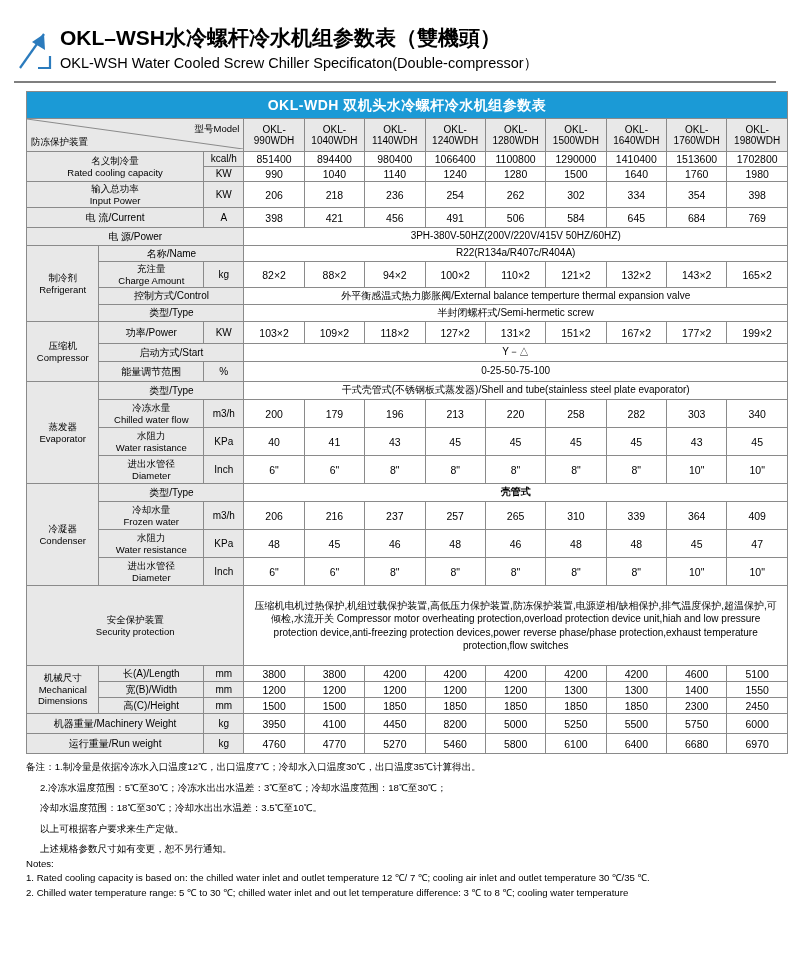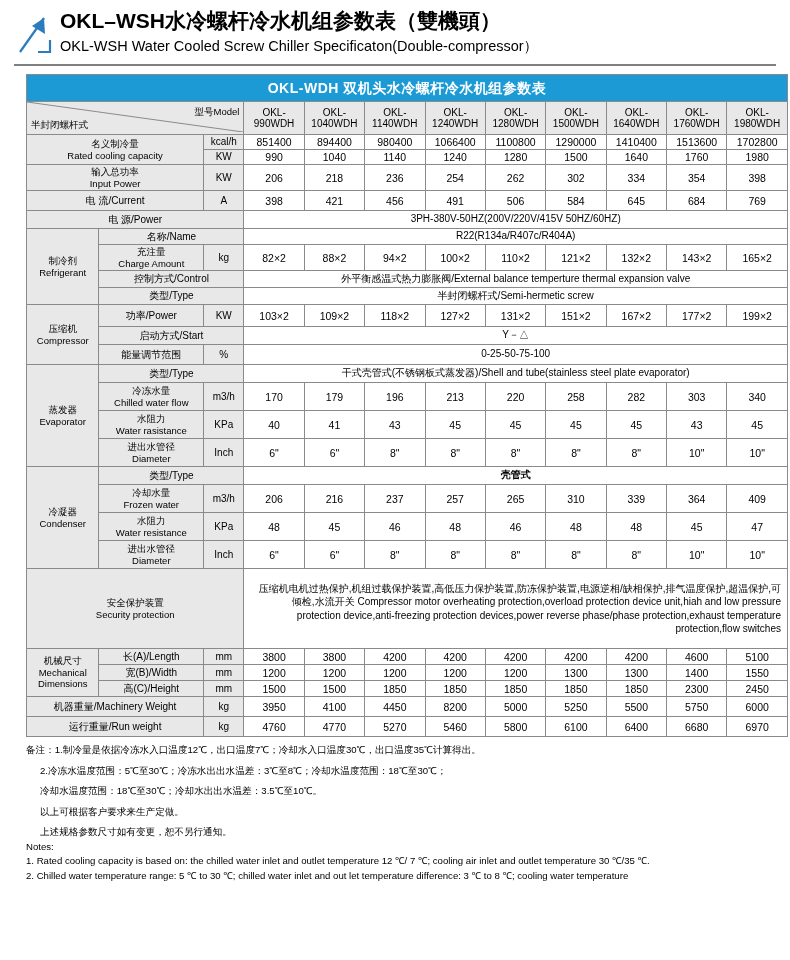--- a/index.html
+++ b/index.html
@@ -6,21 +6,21 @@
   body{
     width:790px;height:960px;
     background:#ffffff;
     font-family:"Liberation Sans", sans-serif;
     color:#000;
     -webkit-font-smoothing:antialiased;
   }
   .page{position:relative;width:790px;height:960px;overflow:hidden;}
 
   
-  .header{display:flex;align-items:flex-end;padding:8px 0 6px 14px;}
+  .header{display:flex;align-items:center;padding:25px 0 6px 14px;}
   .logo{width:42px;height:44px;flex:0 0 42px;position:relative;margin-top:2px;}
   .logo svg{display:block;}
   .titles{margin-left:4px;}
   .title-cn{font-size:21px;font-weight:bold;letter-spacing:0px;line-height:26px;}
   .title-en{font-size:14.5px;line-height:20px;margin-top:2px;}
   .hr{height:2px;background:#7f7f7f;margin:2px 14px 0 14px;}
 
   
   .tbl-wrap{padding:8px 14px 0 14px;}
   table{border-collapse:collapse;width:762px;table-layout:fixed;margin-left:12px;}
@@ -30,21 +30,21 @@
   .lbl{font-size:10px;line-height:12px;}
   .lbl2{font-size:9.5px;line-height:11.5px;}
   .unit{font-size:10px;}
   .num{font-size:10.5px;}
   .modelhead{font-size:10px;line-height:11.5px;font-weight:normal;}
   .diag{position:relative;height:30px;}
   .diag .tl{position:absolute;left:4px;bottom:3px;font-size:9.5px;}
   .diag .br{position:absolute;right:4px;top:4px;font-size:9.5px;}
   .diag svg{position:absolute;left:0;top:0;}
   .sec{font-size:10px;line-height:12.5px;}
-  .security{text-align:right;padding:4px 6px;font-size:10px;line-height:13.5px;}
+  .security{text-align:center;padding:4px 6px;font-size:10px;line-height:13.5px;}
 
   
   .notes{padding:6px 14px 0 26px;font-size:9.6px;line-height:14.5px;}
   .notes div{white-space:nowrap;}
   .notes .ind{padding-left:14px;margin-top:6px;}
 </style>
 </head>
 <body>
 
 <div class="page">
@@ -84,21 +84,21 @@
     <tbody>
           <tr>
       <td class="banner" colspan="12">OKL-WDH 双机头水冷螺杆冷水机组参数表</td>
     </tr>
 
     <tr>
       <td class="grey diag" colspan="3">
         <svg width="216" height="30">
                 <line x1="0" y1="0" x2="216" y2="30" stroke="#8a8a8a" stroke-width="1"></line>
               </svg>
-        <span class="tl">半封闭螺杆式</span>
+        <span class="tl">防冻保护装置</span>
         <span class="br">型号Model</span>
       </td>
       <td class="grey modelhead">OKL-990WDH</td>
       <td class="grey modelhead">OKL-1040WDH</td>
       <td class="grey modelhead">OKL-1140WDH</td>
       <td class="grey modelhead">OKL-1240WDH</td>
       <td class="grey modelhead">OKL-1280WDH</td>
       <td class="grey modelhead">OKL-1500WDH</td>
       <td class="grey modelhead">OKL-1640WDH</td>
       <td class="grey modelhead">OKL-1760WDH</td>
@@ -223,21 +223,21 @@
     <tr style="height:18px">
       <td class="grey lbl2" rowspan="4" style="white-space:pre-line">蒸发器
 Evaporator</td>
       <td class="grey lbl" colspan="2">类型/Type</td>
       <td class="sec" colspan="9">干式壳管式(不锈钢板式蒸发器)/Shell and tube(stainless steel plate evaporator)</td>
     </tr>
     <tr style="height:28px">
       <td class="grey lbl2" style="white-space:pre-line">冷冻水量
 Chilled water flow</td>
       <td class="grey unit">m3/h</td>
-      <td class="num">170</td>
+      <td class="num">200</td>
       <td class="num">179</td>
       <td class="num">196</td>
       <td class="num">213</td>
       <td class="num">220</td>
       <td class="num">258</td>
       <td class="num">282</td>
       <td class="num">303</td>
       <td class="num">340</td>
     </tr>
     <tr style="height:28px">

